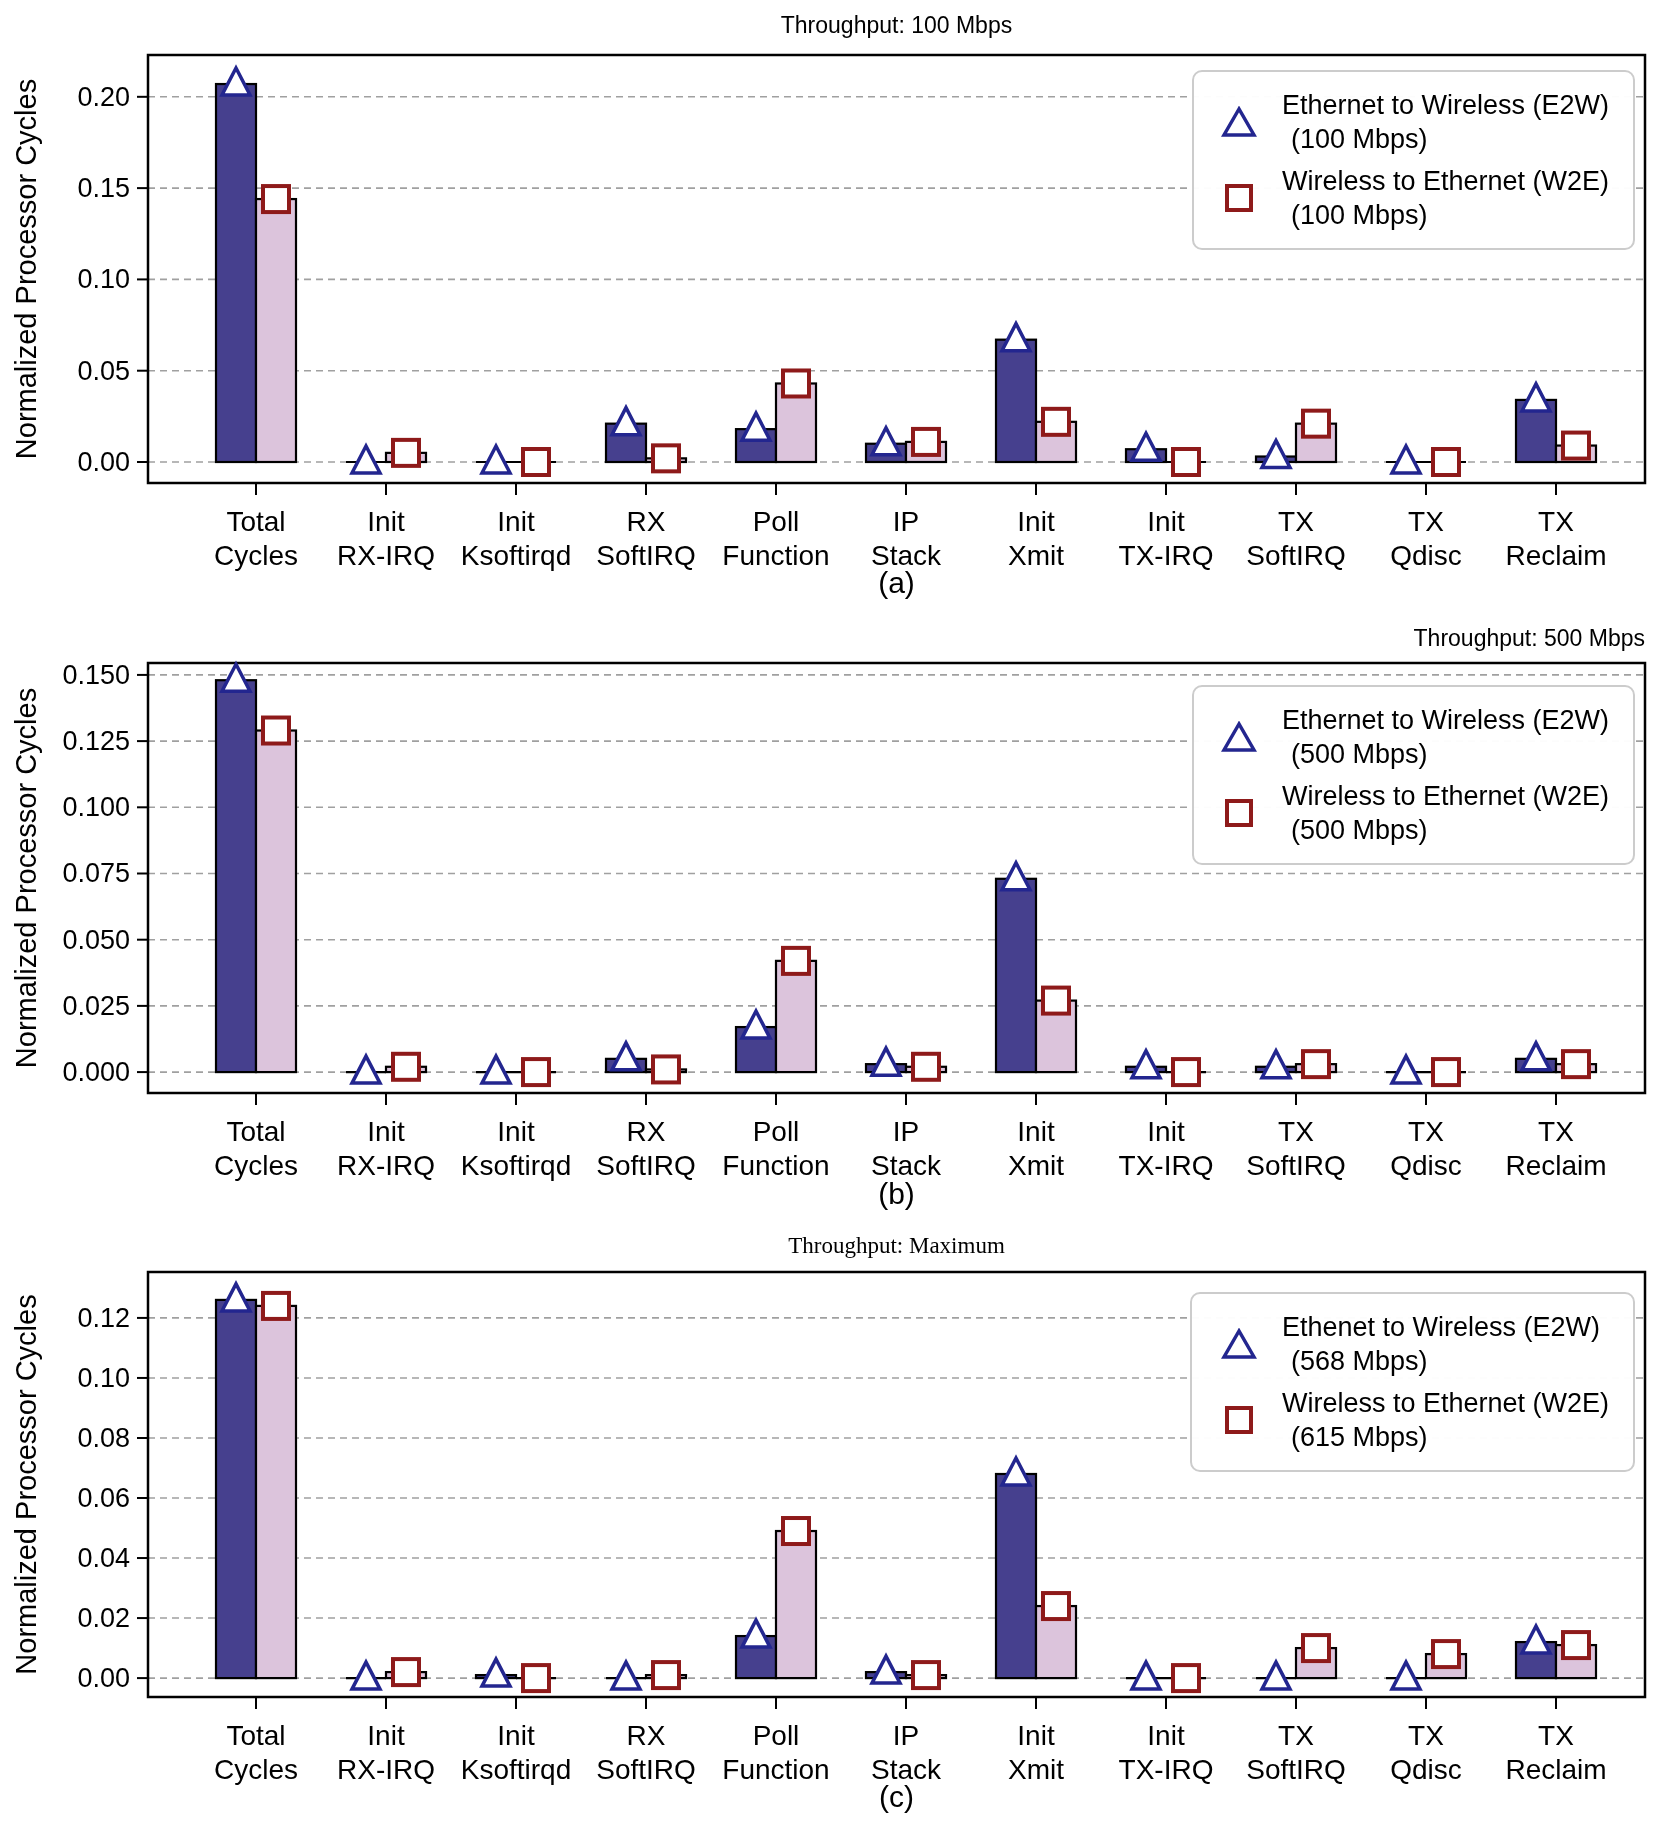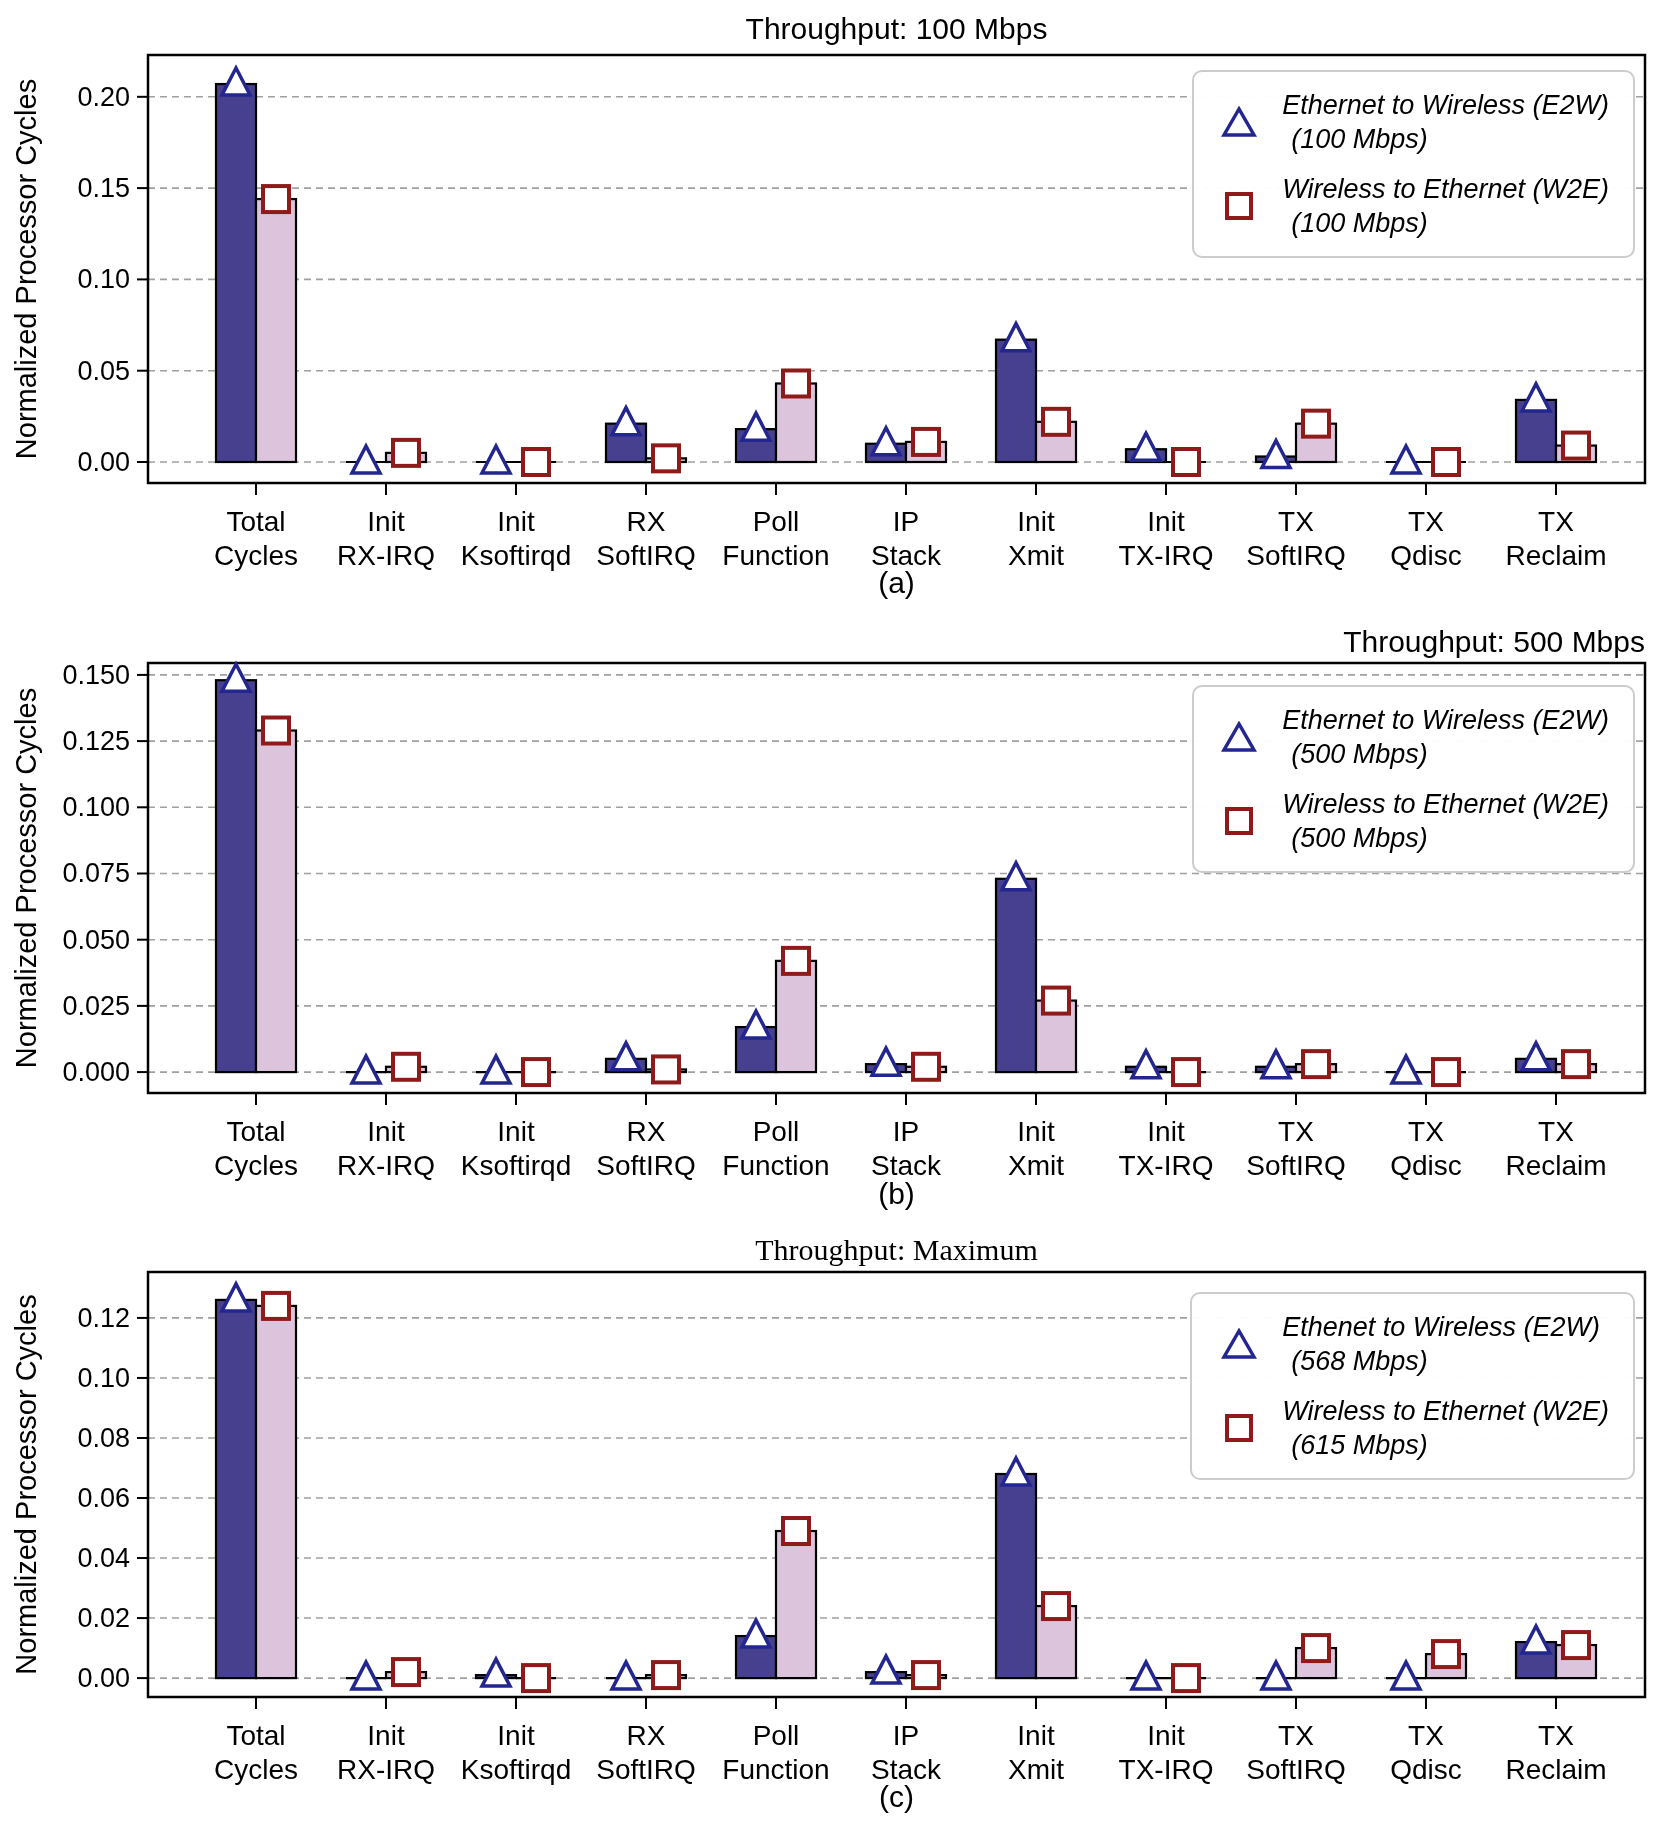--- a/index.html
+++ b/index.html
@@ -4,31 +4,31 @@
 <style>
   html,body{margin:0;padding:0;background:#fff;}
   .figure{position:relative;width:1661px;height:1845px;background:#fff;
           font-family:"Liberation Sans", sans-serif;color:#000;overflow:hidden;}
   .panel{position:absolute;left:0;width:1661px;}
   .panel-a{top:0;height:605px;}
   .panel-b{top:605px;height:625px;}
   .panel-c{top:1230px;height:615px;}
   .plot-svg{position:absolute;left:0;top:0;width:1661px;height:100%;}
   .chart-title{position:absolute;left:148px;width:1497px;text-align:center;
-               font-size:30px;white-space:nowrap;}
+               font-size:23px;white-space:nowrap;}
   .panel-a .chart-title{top:12px;}
   .panel-b .chart-title{top:20px;text-align:right;}
   .panel-c .chart-title{top:3px;font-family:Liberation Serif, serif;}
   .sublabel{position:absolute;left:148px;width:1497px;text-align:center;font-size:30px;}
   .panel-a .sublabel{top:566px;}
   .panel-b .sublabel{top:572px;}
   .panel-c .sublabel{top:550px;}
   .legend{position:absolute;right:26px;background:rgba(255,255,255,0.97);
           border:2px solid #cccccc;border-radius:10px;
-          padding:16px 24px 16px 14px;display:flex;flex-direction:column;gap:16px;font-style:italic;}
+          padding:16px 24px 16px 14px;display:flex;flex-direction:column;gap:8px;}
   .panel-a .legend{top:70px;}
   .panel-b .legend{top:80px;}
   .panel-c .legend{top:62px;padding-left:16px;}
   .legend-item{display:flex;align-items:center;gap:12px;}
   .legend-marker{width:62px;display:flex;justify-content:center;flex:0 0 62px;}
   .legend-text{font-size:27px;line-height:34px;white-space:nowrap;}
   .legend-sub{padding-left:9px;}
   .tri-icon polygon{fill:#ffffff;stroke:#23268f;stroke-width:3.5;}
   .sq-icon rect{fill:#ffffff;stroke:#8e1a1a;stroke-width:4;}
   svg text{font-family:"Liberation Sans", sans-serif;fill:#000;}

